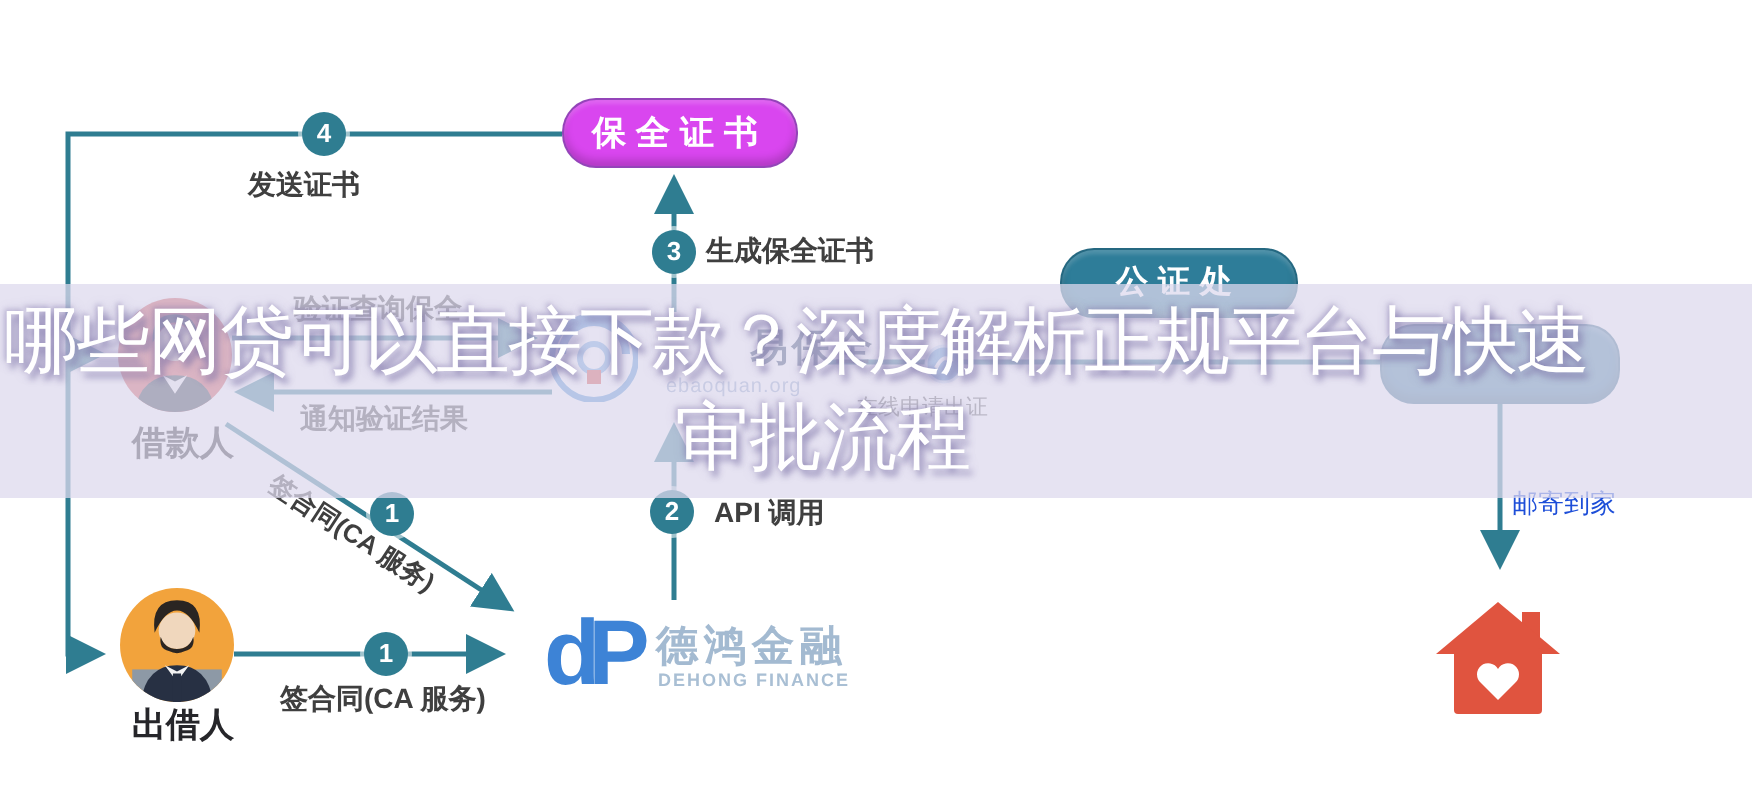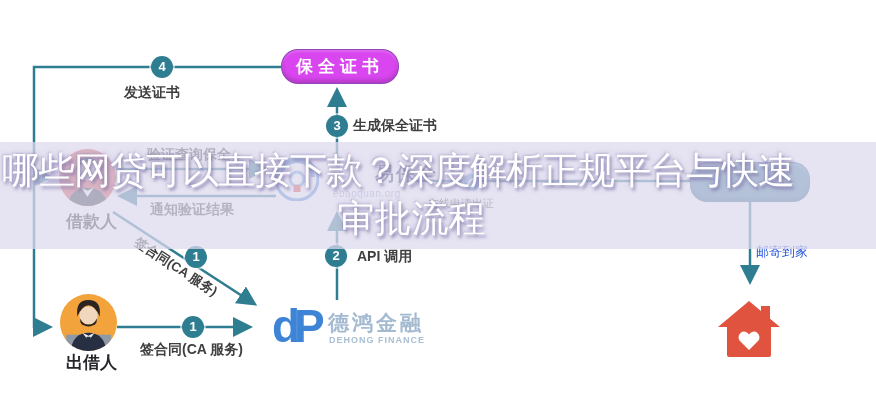--- a/index.html
+++ b/index.html
@@ -111,20 +111,23 @@
   <div class="ebq-domain" style="left:333px;top:188px;">ebaoquan.org</div>
 
   <div class="avatar" style="left:462px;top:172px;">
     <svg width="20" height="20" viewBox="0 0 20 20">
       <circle cx="10" cy="10" r="9" fill="#5b9bd5" stroke="#cfe3f5" stroke-width="1.5"></circle>
       <path d="M6,12 Q10,4 14,9" fill="none" stroke="#ffffff" stroke-width="2"></path>
     </svg>
   </div>
   <div class="lbl" style="left:428px;top:196px;font-size:11px;color:#5a5a5a;">在线申请出证</div>
 
+  <div class="box" style="left:530px;top:124px;width:117px;height:33px;background:#2e7d99;font-size:16px;letter-spacing:5px;">
+    <span>公证处</span>
+  </div>
 
 
   <div class="box" style="left:690px;top:162px;width:118px;height:38px;background:#3e7fa0;"></div>
 
   <div class="lbl" style="left:756px;top:243px;font-size:13px;color:#1d4ed8;">邮寄到家</div>
 
   <div class="avatar" style="left:717px;top:300px;">
     <svg width="64" height="58" viewBox="0 0 64 58">
       <rect x="44" y="6" width="9" height="16" fill="#e0543f"></rect>
       <polygon points="32,1 63,27 1,27" fill="#e0543f"></polygon>

